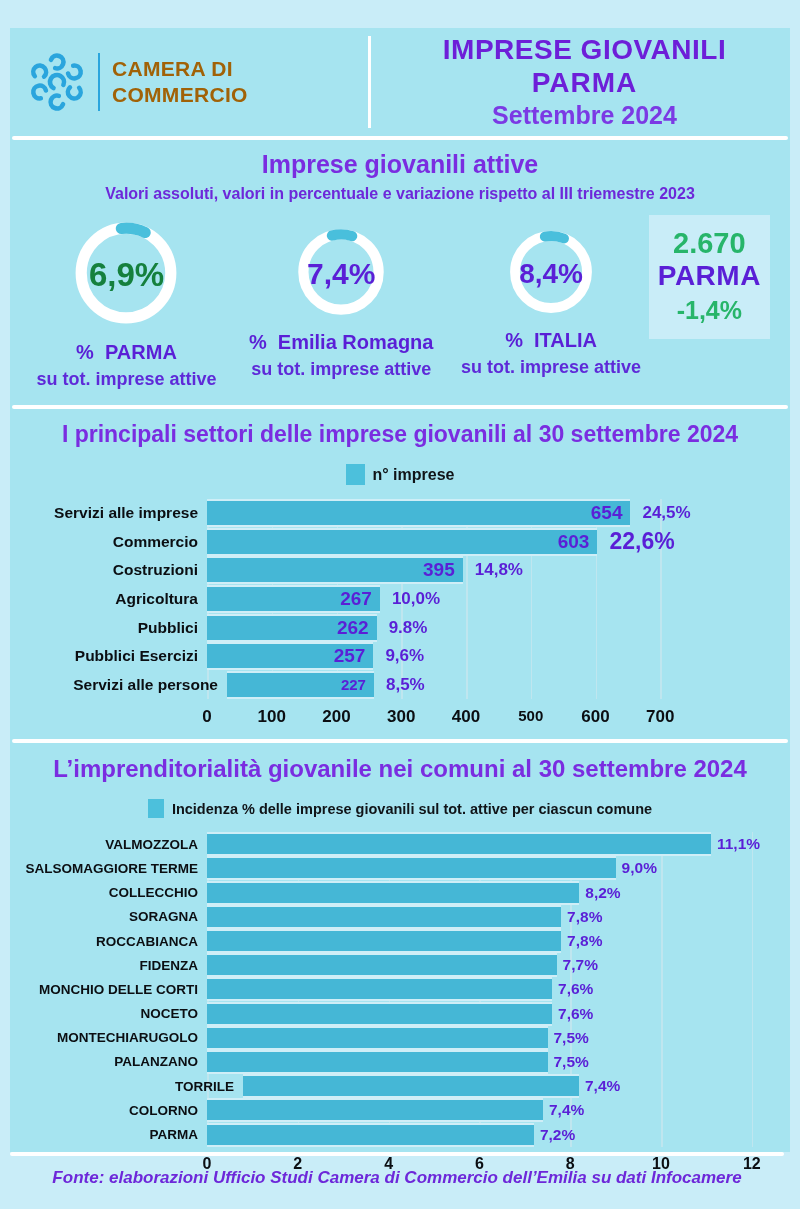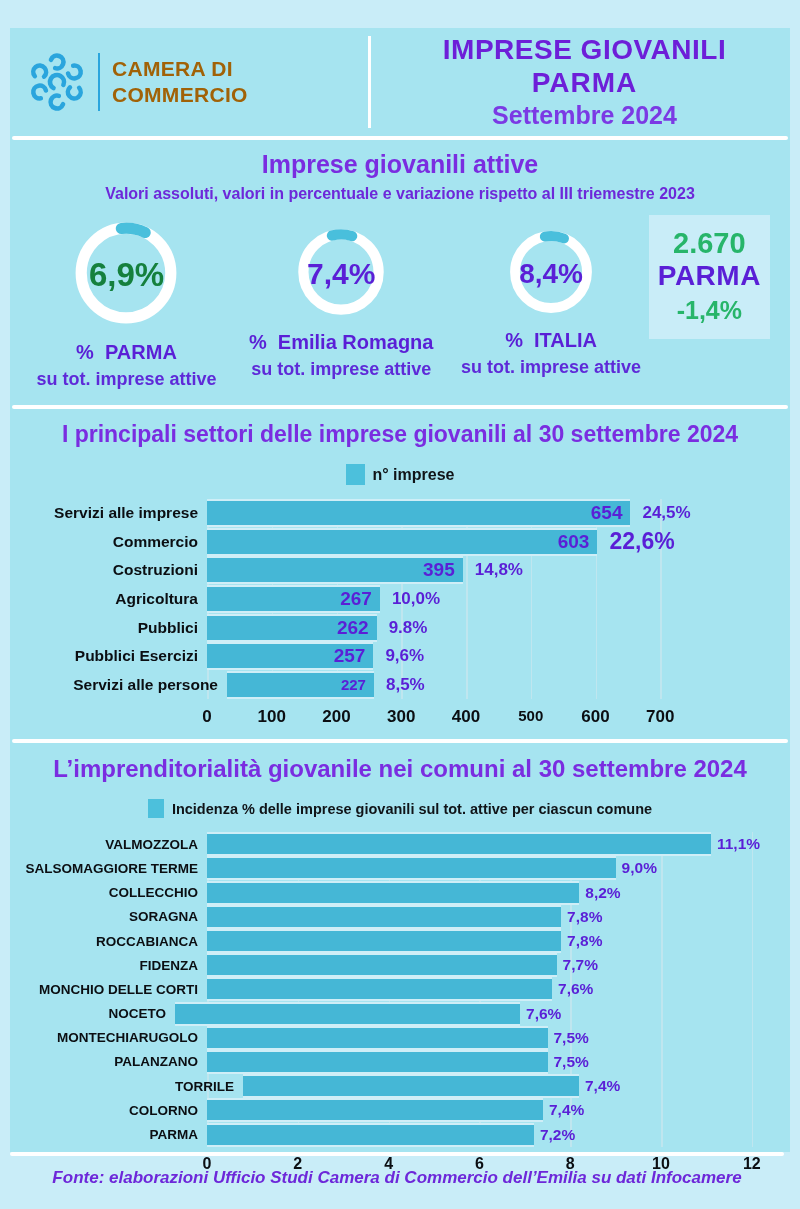--- a/index.html
+++ b/index.html
@@ -278,21 +278,21 @@
           <div class="clabel" style="width: 197px; font-size: 13.5px;">FIDENZA</div>
           <div class="cbar" style="width: 349.58px; height: 20px;"></div>
           <span class="cpct" style="font-size: 15.5px; margin-left: 6px;">7,7%</span>
         </div>
         <div class="crow" style="height: 24.2px;">
           <div class="clabel" style="width: 197px; font-size: 13.5px;">MONCHIO DELLE CORTI</div>
           <div class="cbar" style="width: 345.04px; height: 20px;"></div>
           <span class="cpct" style="font-size: 15.5px; margin-left: 6px;">7,6%</span>
         </div>
         <div class="crow" style="height: 24.2px;">
-          <div class="clabel" style="width: 165px; font-size: 13.5px;">NOCETO</div>
+          <div class="clabel" style="width: 197px; font-size: 13.5px;">NOCETO</div>
           <div class="cbar" style="width: 345.04px; height: 20px;"></div>
           <span class="cpct" style="font-size: 15.5px; margin-left: 6px;">7,6%</span>
         </div>
         <div class="crow" style="height: 24.2px;">
           <div class="clabel" style="width: 197px; font-size: 13.5px;">MONTECHIARUGOLO</div>
           <div class="cbar" style="width: 340.5px; height: 20px;"></div>
           <span class="cpct" style="font-size: 15.5px; margin-left: 6px;">7,5%</span>
         </div>
         <div class="crow" style="height: 24.2px;">
           <div class="clabel" style="width: 197px; font-size: 13.5px;">PALANZANO</div>

